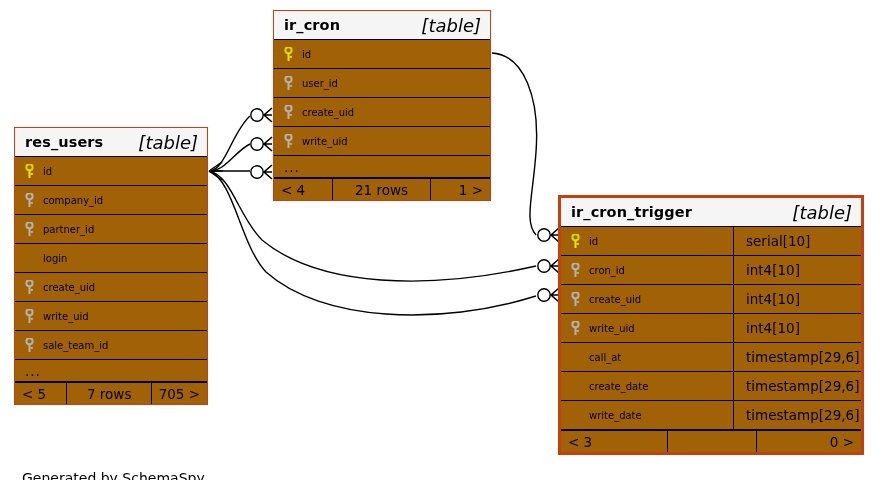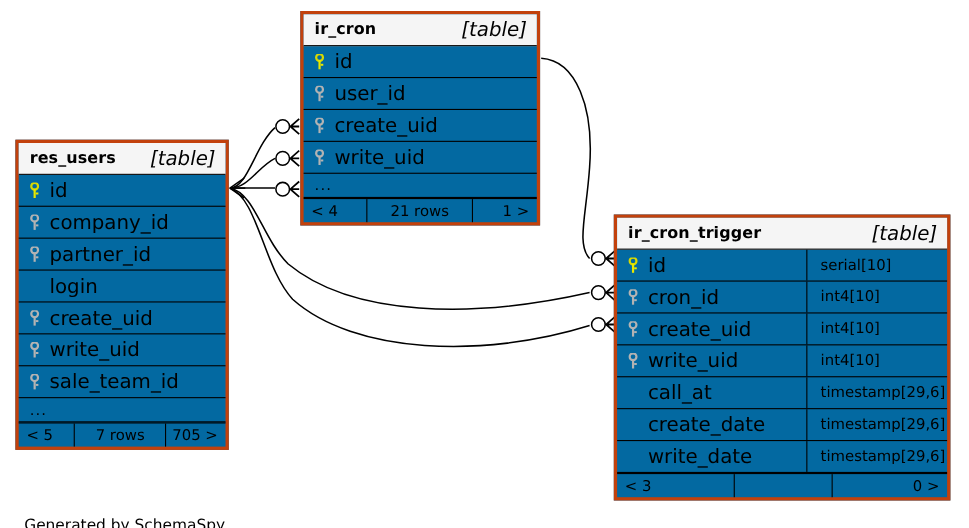--- a/index.html
+++ b/index.html
@@ -32,22 +32,22 @@
     top: 0;
     width: 881px;
     height: 480px;
     pointer-events: none;
     z-index: 1;
   }
 
   
   .table-node {
     position: absolute;
-    background: #0369a1;
-    border: 3px solid #c2410c;
+    background: #a16207;
+    border: 1px solid #c2410c;
     box-sizing: border-box;
     z-index: 2;
   }
   .table-node.emphasis {
     border-width: 3px;
     margin-top: 32px;
   }
 
   .tbl-header {
     display: flex;
@@ -106,21 +106,21 @@
 
   .key-slot {
     flex: 0 0 auto;
     width: 18px;
     height: 16px;
     display: inline-flex;
     align-items: center;
     justify-content: flex-start;
   }
   .col-label {
-    font-size: 18px;
+    font-size: 10px;
     white-space: nowrap;
   }
 
   
   .row.more {
     height: 22px;
     font-size: 13.5px;
     padding-left: 10px;
     letter-spacing: 1px;
   }

